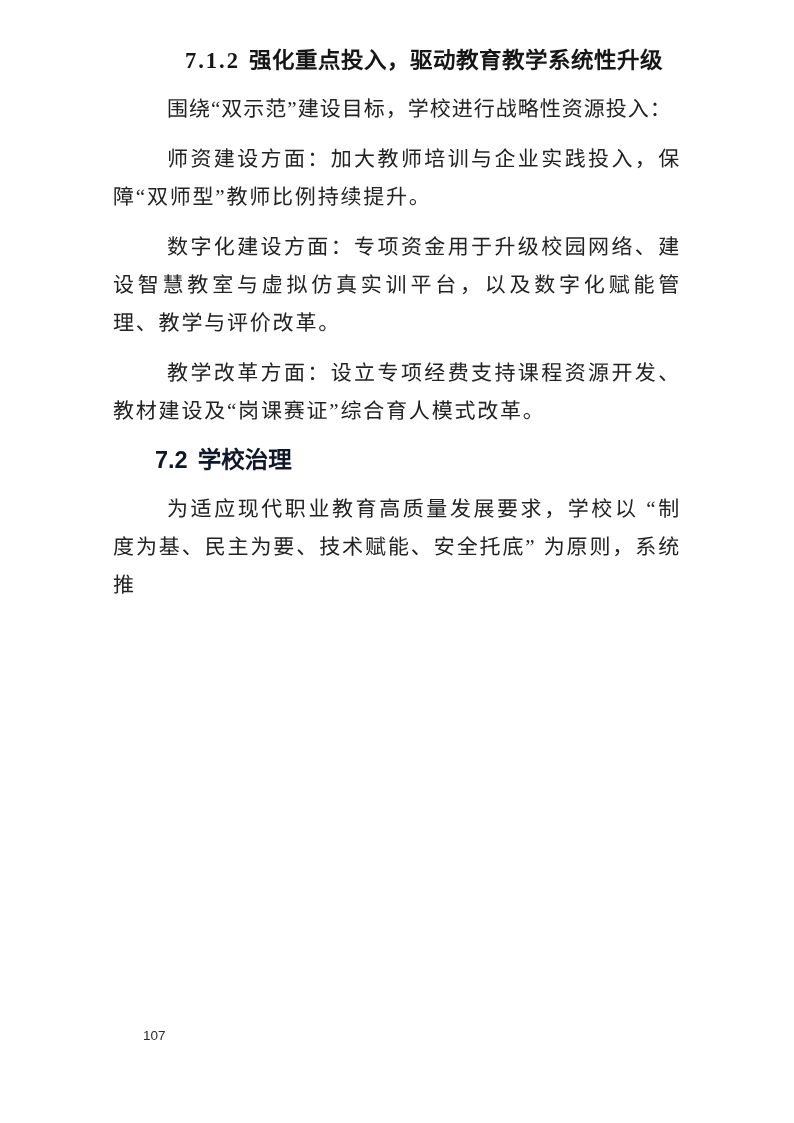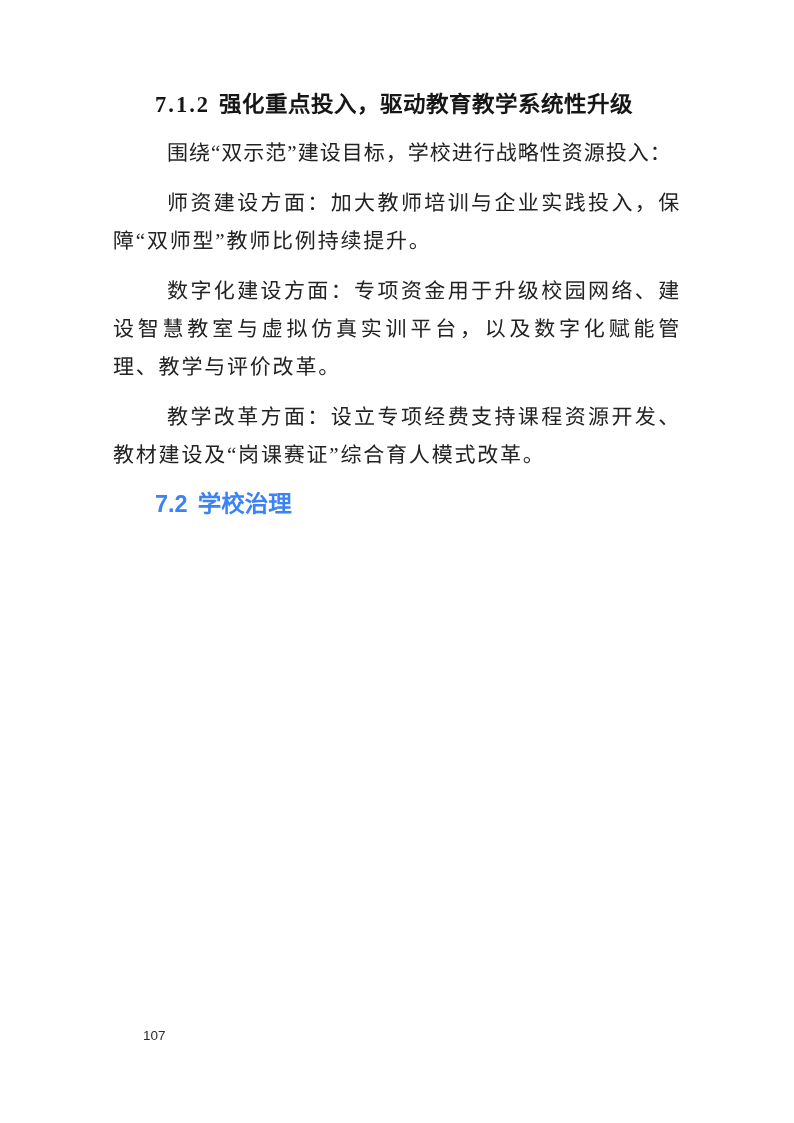--- a/index.html
+++ b/index.html
@@ -27,35 +27,36 @@
     margin: 6px 0 8px 0;
     padding-left: 54px;
     font-size: 22.5px;
     line-height: 34px;
     font-weight: bold;
     color: #161616;
     letter-spacing: 0.5px;
     font-family: "Liberation Serif", "DejaVu Serif", serif;
   }
   .h3.first {
-    margin-top: 88px;
+    margin-top: 44px;
     margin-bottom: 12px;
+    text-align: center;
   }
   .h3 .hnum {
     margin-right: 9px;
     letter-spacing: 2px;
   }
   
   .h2 {
     margin: 8px 0 6px 0;
     padding-left: 54px;
     font-size: 23.5px;
     line-height: 36px;
     font-weight: bold;
-    color: #3b82f6;
+    color: #0f172a;
   }
   .h2 .hnum {
     margin-right: 10px;
     font-family: "Liberation Sans", "DejaVu Sans", sans-serif;
   }
   .para {
     margin: 12px;
     font-size: 21px;
     line-height: 38px;
     letter-spacing: 1.8px;
@@ -90,17 +91,18 @@
     <p class="para">师资建设方面：加大教师培训与企业实践投入，保障“双师型”教师比例持续提升。</p>
     <p class="para">数字化建设方面：专项资金用于升级校园网络、建设智慧教室与虚拟仿真实训平台，以及数字化赋能管理、教学与评价改革。</p>
     <p class="para">教学改革方面：设立专项经费支持课程资源开发、教材建设及“岗课赛证”综合育人模式改革。</p>
 
 
 
     <h2 class="h2">
       <span class="hnum">7.2</span><span class="htitle">学校治理</span>
     </h2>
 
+    <p class="para">为适应现代职业教育高质量发展要求，学校以 “制度为基、民主为要、技术赋能、安全托底” 为原则，系统推</p>
 
   </main>
 
   <div class="page-number">107</div>
 </div>
 
 </body></html>

